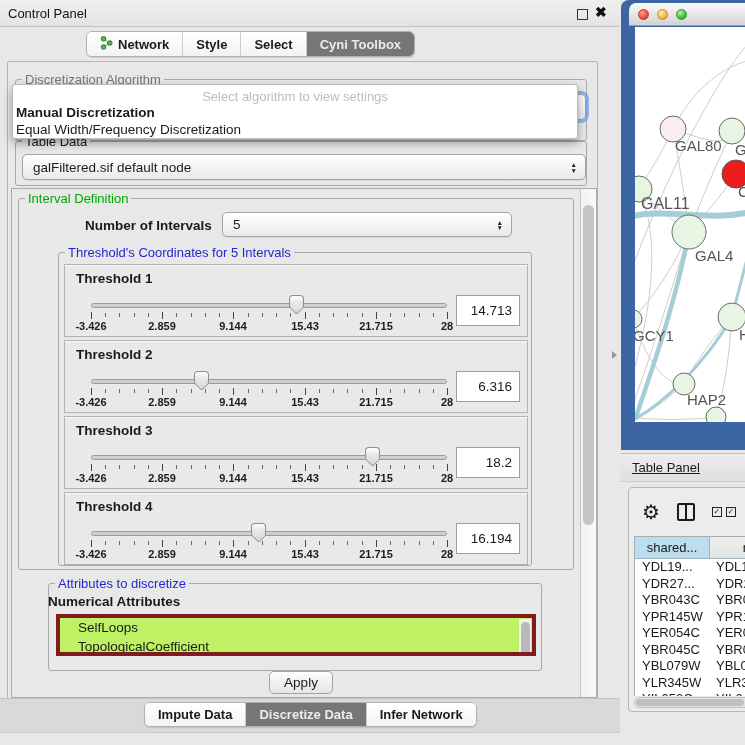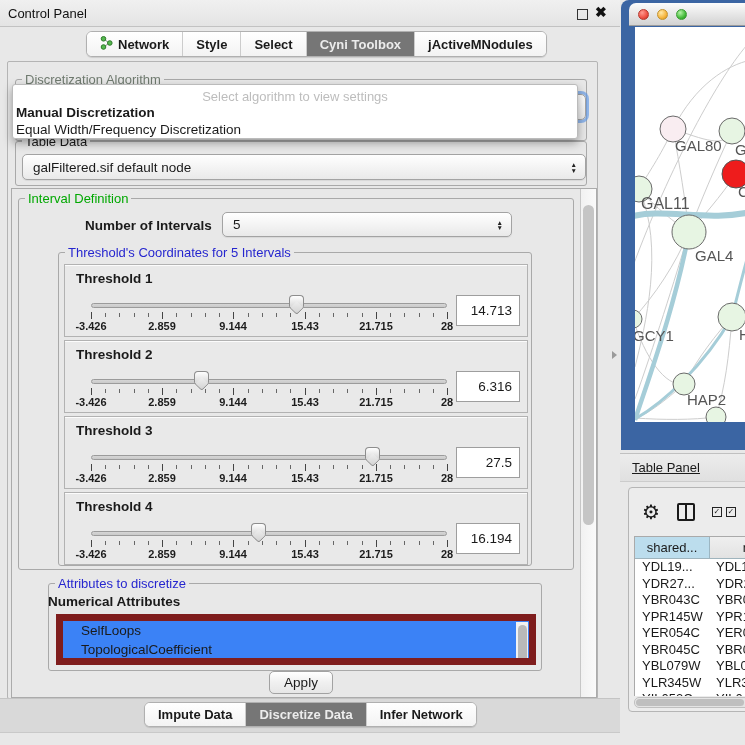--- a/index.html
+++ b/index.html
@@ -52,21 +52,21 @@
   .tbox-label { position:absolute; left:11px; top:6px; font-weight:bold; font-size:13.5px; }
   .track { position:absolute; left:26px; top:38px; width:356px; height:5px; border:1px solid #9b9b9b; border-radius:3px; background:linear-gradient(#d6d6d6,#c9c9c9); }
   .thumb { position:absolute; top:30px; width:15px; height:12px; background:linear-gradient(#fefefe,#d8d8d8); border:1px solid #8d8d8d; border-bottom:none; border-radius:4px 4px 1px 1px; z-index:2; }
   .thumb::after { content:""; position:absolute; left:2.2px; top:7.2px; width:8.5px; height:8.5px; background:linear-gradient(135deg,#efefef,#d2d2d2); border:1px solid #8d8d8d; border-top:none; border-left:none; transform:rotate(45deg); border-radius:0 0 3px 0; }
   .ticks-minor { position:absolute; left:26px; top:48px; width:357px; height:4px; background-image:repeating-linear-gradient(to right,#666 0 1px,transparent 1px 14.24px); }
   .ticks-major { position:absolute; left:26px; top:47px; width:357px; height:7px; background-image:repeating-linear-gradient(to right,#444 0 1px,transparent 1px 71.2px); }
   .tick-label { position:absolute; top:55px; transform:translateX(-50%); font-size:11px; font-weight:bold; color:#1c1c1c; white-space:nowrap; }
   .tval { position:absolute; left:391px; top:30px; width:64px; height:31px; background:#fff; border:1px solid #9e9e9e; display:flex; align-items:center; justify-content:flex-end; padding-right:7px; font-size:13.5px; }
 
   
-  .attr-list { position:absolute; left:56px; top:614px; width:480px; height:51px; background:#3b82f6; border:7px solid #7f1d1d; overflow:hidden; }
+  .attr-list { position:absolute; left:56px; top:614px; width:480px; height:42px; background:#bef264; border:4px solid #7f1d1d; overflow:hidden; }
   .attr-item { padding:1px 0 1px 18px; font-size:13.5px; line-height:17px; }
   .attr-vsb { position:absolute; right:1px; top:1px; width:12px; height:52px; background:#f2f2f2; }
   .attr-vsb-thumb { position:absolute; left:1.5px; top:3px; width:9px; height:40px; background:#b9b9b9; border-radius:5px; }
 
   .apply-btn { left:269px; top:671px; width:64px; height:23px; background:linear-gradient(#ffffff,#f0f0f0 50%,#e6e6e6); border:1px solid #a2a2a2; border-radius:5px; display:flex; align-items:center; justify-content:center; font-size:13.5px; }
 
   .bottom-band { left:0; top:698px; width:620px; height:35px; background:#d9d9d9; border-top:1px solid #c4c4c4; border-bottom:1px solid #c9c9c9; }
 
   .splitter-arrow { left:612px; top:351px; width:0; height:0; border-top:4px solid transparent; border-bottom:4px solid transparent; border-left:5px solid #9a9a9a; }
 
@@ -124,23 +124,20 @@
   </div>
   <div class="seg">
       <span>Style</span>
     </div>
   <div class="seg">
       <span>Select</span>
     </div>
   <div class="seg active">
       <span>Cyni Toolbox</span>
     </div>
-  <div class="seg">
-      <span>jActiveMNodules</span>
-    </div>
 </div>
 
 <div class="abs content-panel"></div>
 
 <div class="group" style="left:15px; top:79px; width:572px; height:62px;">
   <span class="legend" style="color:#6f7a6f;">Discretization Algorithm</span>
 </div>
 <div class="combo focused" style="left:22px; top:94px; width:564px; height:26px; z-index:1;">
   <span class="stepper">▲<br>▼</span>
 </div>
@@ -211,21 +208,21 @@
   <div class="track"></div>
   <div class="thumb" style="left: 299.734px;"></div>
   <div class="ticks-minor"></div>
   <div class="ticks-major"></div>
   <span class="tick-label" style="left:26px;">-3.426</span>
   <span class="tick-label" style="left:97px;">2.859</span>
   <span class="tick-label" style="left:168px;">9.144</span>
   <span class="tick-label" style="left:240px;">15.43</span>
   <span class="tick-label" style="left:311px;">21.715</span>
   <span class="tick-label" style="left:382px;">28</span>
-  <div class="tval">27.5</div>
+  <div class="tval">18.2</div>
 </div>
 
 <div class="tbox" style="top:492px;">
   <div class="tbox-label">Threshold 4</div>
   <div class="track"></div>
   <div class="thumb" style="left: 185.818px;"></div>
   <div class="ticks-minor"></div>
   <div class="ticks-major"></div>
   <span class="tick-label" style="left:26px;">-3.426</span>
   <span class="tick-label" style="left:97px;">2.859</span>

